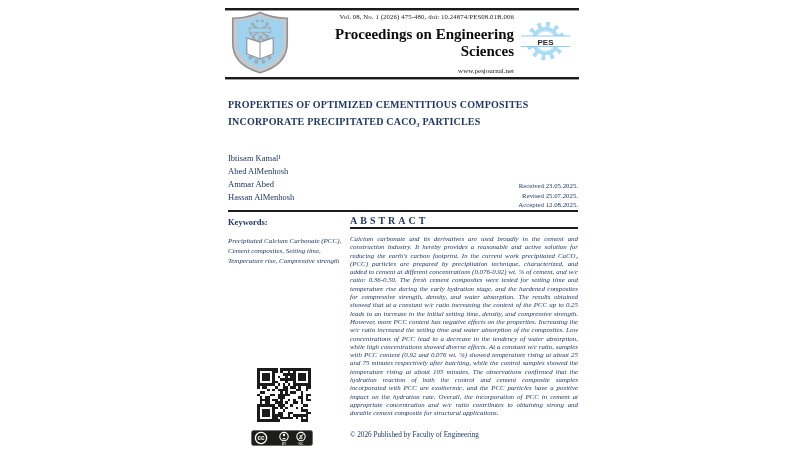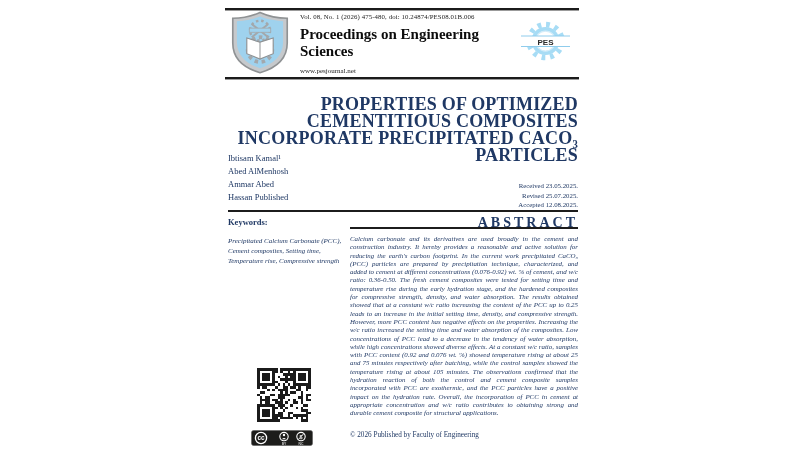--- a/index.html
+++ b/index.html
@@ -6,36 +6,36 @@
   html,body { background:#ffffff; }
   #page {
     position:relative; width:800px; height:450px; background:#ffffff;
     font-family:"Liberation Serif", serif; color:#1f3864; overflow:hidden;
   }
   .rule-thick { position:absolute; height:3px; background:#1b1b1b; border-bottom:1px solid #9b9b9b; }
   .bar-top { left:225px; top:8px; width:354px; }
   .bar-mid { left:225px; top:77px; width:354px; }
 
   .shield-logo { position:absolute; left:227px; top:11px; width:66px; height:64px; }
-  .header-center { position:absolute; left:300px; top:13px; width:214px; text-align:left; color:#161616; }
+  .header-center { position:absolute; left:300px; top:13px; width:214px; text-align:right; color:#161616; }
   .vol-line { font-size:6.8px; letter-spacing:0.1px; color:#1b1b1b; }
   .journal-name { margin-top:6px; font-size:15px; line-height:17px; font-weight:bold; color:#0c0c0c; }
   .website { margin-top:7px; font-size:7px; color:#1b1b1b;font-family:Liberation Serif, serif; }
   .pes-logo { position:absolute; left:519px; top:16px; width:53px; height:50px; }
 
   .paper-title {
-    position:absolute; left:228px; top:96px; width:350px; text-align:right;
-    font-size:18px; line-height:17px; font-weight:bold; color:#1f3864; letter-spacing:0.2px;
+    position:absolute; left:228px; top:96px; width:350px; text-align:left;
+    font-size:10px; line-height:17px; font-weight:bold; color:#1f3864; letter-spacing:0.2px;
   }
   .authors { position:absolute; left:228px; top:152px; font-size:8.5px; line-height:13px; color:#1f3864; }
   .dates { position:absolute; left:430px; top:181px; width:148px; text-align:right; font-size:6.8px; line-height:9.6px; color:#1f3864; }
 
   .rule-authors { position:absolute; left:228px; top:210px; width:350px; height:1.5px; background:#1c1c1c; }
   .keywords-label { position:absolute; left:228px; top:217px; font-size:8.5px; color:#1f3864;font-weight:bold; }
-  .abstract-label { position:absolute; left:350px; top:215px; width:228px; text-align:right; font-size:14px; font-weight:bold; letter-spacing:3px; color:#1f3864; }
+  .abstract-label { position:absolute; left:350px; top:215px; width:228px; text-align:left; font-size:10px; font-weight:bold; letter-spacing:3px; color:#1f3864; }
   .rule-abstract { position:absolute; left:350px; top:227px; width:228px; height:1.5px; background:#1c1c1c; }
 
   .keywords-text { position:absolute; left:228px; top:236px; width:126px; font-size:7px; line-height:10px; font-style:italic; color:#1f3864; }
   .abstract-text { position:absolute; left:350px; top:235px; width:228px; font-size:6.9px; line-height:8.3px; font-style:italic; text-align:justify; color:#1f3864; }
 
   .qr-code { position:absolute; left:257px; top:368px; width:54px; height:54px; }
   .cc-badge { position:absolute; left:251px; top:430px; width:62px; height:16px; }
   .copyright { position:absolute; left:350px; top:431px; width:228px; text-align:left; font-size:7.2px; color:#1f3864; }
 </style>
 </head>
@@ -74,21 +74,21 @@
   </svg>
 
   <div class="rule-thick bar-mid"></div>
 
   <div class="paper-title">PROPERTIES OF OPTIMIZED CEMENTITIOUS COMPOSITES INCORPORATE PRECIPITATED CACO₃ PARTICLES</div>
 
   <div class="authors">
     <div>Ibtisam Kamal¹</div>
     <div>Abed AlMenhosh</div>
     <div>Ammar Abed</div>
-    <div>Hassan Published</div>
+    <div>Hassan AlMenhosh</div>
   </div>
 
   <div class="dates">
     <div>Received 23.05.2025.</div>
     <div>Revised 25.07.2025.</div>
     <div>Accepted 12.08.2025.</div>
   </div>
 
   <div class="rule-authors"></div>
 

